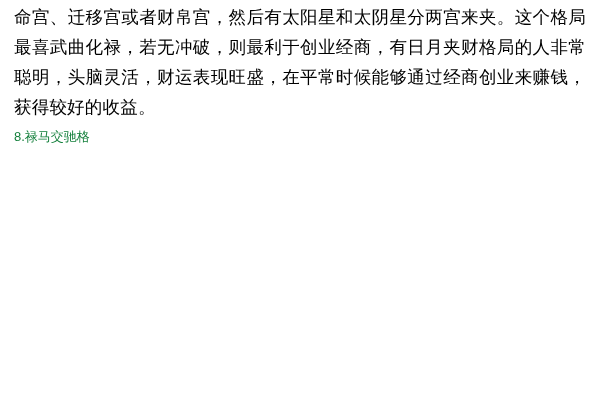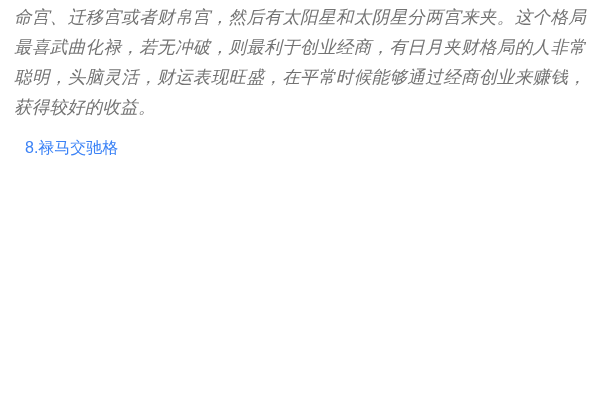--- a/index.html
+++ b/index.html
@@ -21,32 +21,31 @@
     background: #ffffff;
     color: #2b2b2b;
   }
   .para {
     font-size: 17.5px;
     line-height: 30px;
     letter-spacing: 0.2px;
     text-align: justify;
     text-justify: inter-ideograph;
     margin: 0;
-    color: #737373;
-    font-style: italic;
+    color: #000000;
   }
   .para-top {
     margin-top: 0;
   }
   .heading {
-    font-size: 16px;
+    font-size: 13px;
     line-height: 30px;
-    margin: 11px;
+    margin: 0;
     font-weight: normal;
-    color: #3b82f6;
+    color: #15803d;
   }
 </style>
 </head>
 <body>
 
 <div class="page">
 
   <p class="para para-top">命宫、迁移宫或者财帛宫，然后有太阳星和太阴星分两宫来夹。这个格局最喜武曲化禄，若无冲破，则最利于创业经商，有日月夹财格局的人非常聪明，头脑灵活，财运表现旺盛，在平常时候能够通过经商创业来赚钱，获得较好的收益。</p>
 
   <h2 class="heading">8.禄马交驰格</h2>

